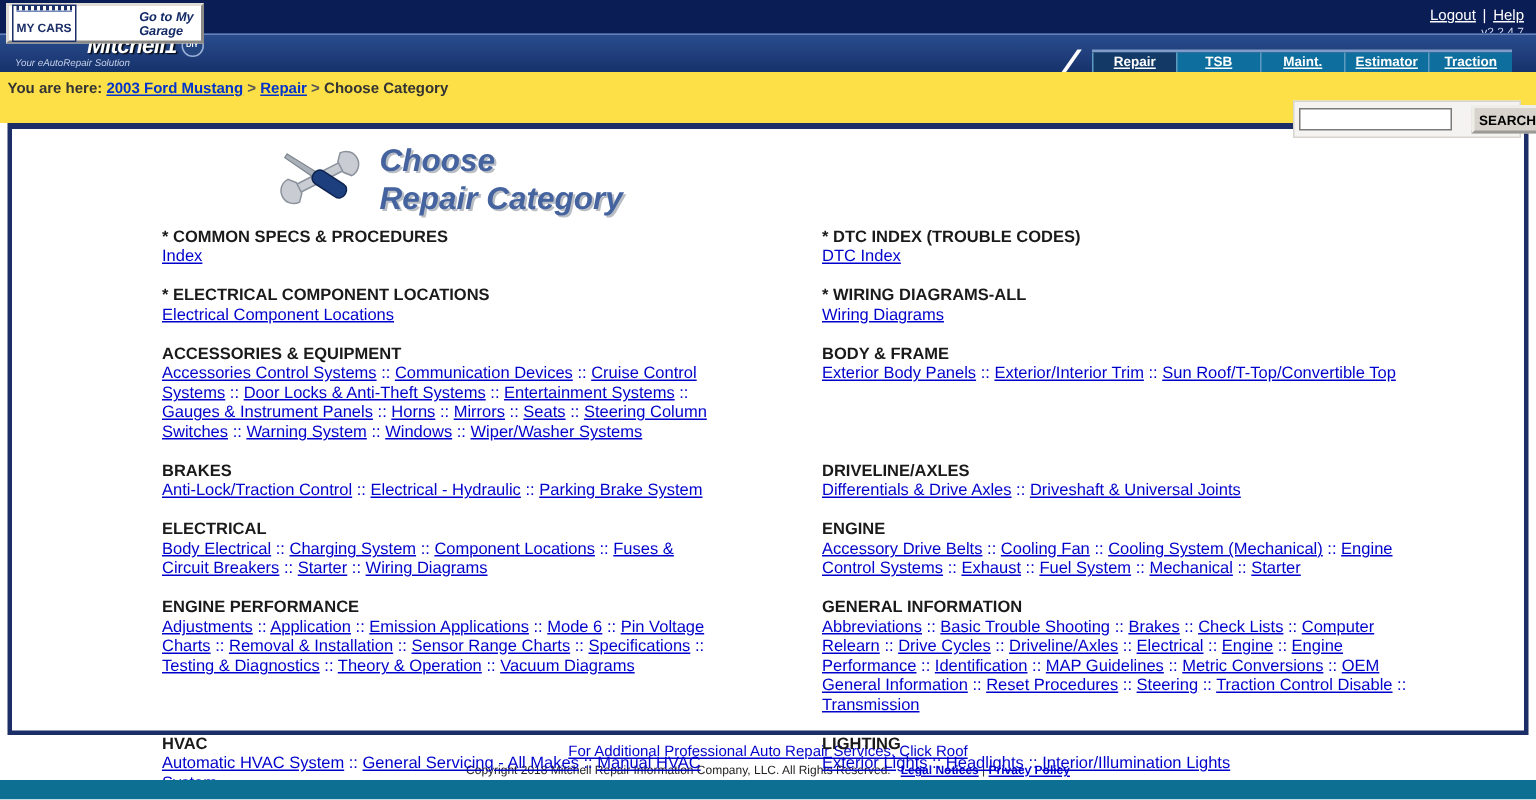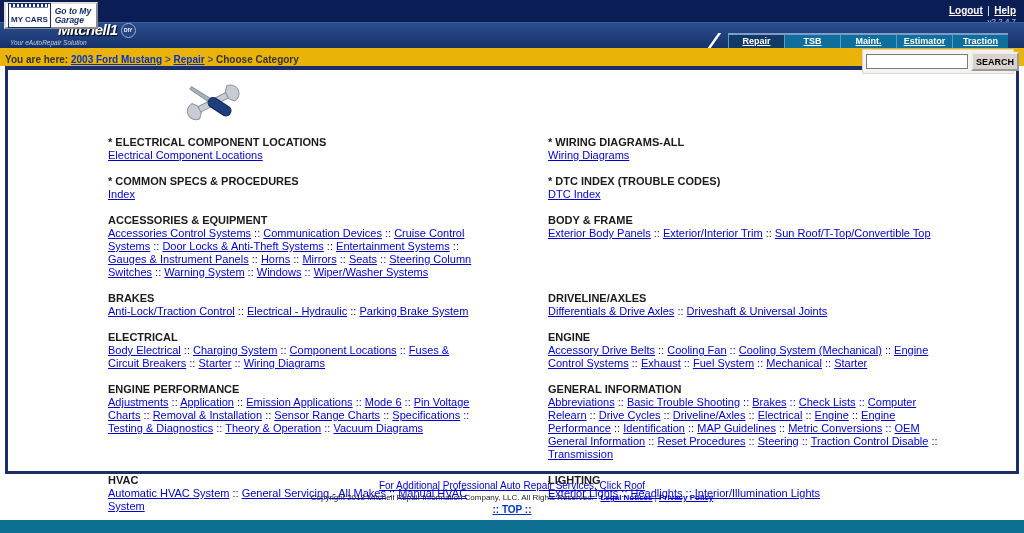--- a/index.html
+++ b/index.html
@@ -3,50 +3,50 @@
 <meta charset="utf-8">
 <style>
   html,body{margin:0;padding:0;}
   body{
     width:1024px;height:533px;position:relative;overflow:hidden;
     background:#ffffff;font-family:"Liberation Sans",sans-serif;
   }
   
   .topbar{height:22px;background:#0b1d55;position:relative;}
   .top-right{position:absolute;top:4px;right:8px;text-align:right;line-height:10px;}
-  .top-link{color:#ffffff;font-weight:bold;font-size:10px;text-decoration:underline;cursor:pointer;}
+  .top-link{color:#ffffff;font-weight:normal;font-size:10px;text-decoration:underline;cursor:pointer;}
   .top-sep{color:#ffffff;font-size:10px;}
   .version{color:#cdd6ea;font-size:8px;margin-top:1px;}
   
   .mycars{position:absolute;top:2px;left:4px;height:27px;background:#ffffff;border:2px outset #e0ddd6;
     display:flex;align-items:center;gap:4px;padding:1px 5px 1px 2px;z-index:20;cursor:pointer;box-sizing:border-box;}
   .plate{border:1px solid #1b2e68;background:#fff;padding:0 2px 1px 2px;text-align:center;}
   .plate-top{height:3px;border-bottom:1px solid #7389bb;background:repeating-linear-gradient(90deg,#1b2e68 0 2px,#ffffff 2px 4px);}
   .plate-text{font-size:8px;font-weight:bold;color:#1b2e68;white-space:nowrap;}
-  .mycars-label{font-size:8.5px;font-style:italic;font-weight:bold;color:#132a66;line-height:9px;text-align:left;}
+  .mycars-label{font-size:8.5px;font-style:italic;font-weight:bold;color:#132a66;line-height:9px;text-align:left;margin-left:38px;}
   
   .brandbar{height:26px;background:linear-gradient(#2a4c8e,#16326b);position:relative;border-top:1px solid #3d5f9e;box-sizing:border-box;}
   .logo-wrap{position:absolute;left:10px;top:0px;line-height:14px;}
   .logo-text{color:#ffffff;font-style:italic;font-weight:bold;font-size:15px;text-shadow:1px 1px 1px #000000;letter-spacing:-0.5px;margin-left:48px;}
   .diy-badge{display:inline-block;width:13px;height:13px;border:1px solid #9ab0d8;border-radius:50%;color:#ffffff;
     font-size:5px;font-weight:bold;text-align:center;line-height:13px;vertical-align:middle;margin-left:3px;background:#24457f;}
   .tagline{font-size:6.5px;color:#c4cfe6;font-style:italic;margin-top:-2px;}
   .tabs{position:absolute;right:16px;bottom:0;display:flex;border-top:2px solid #7f9cc8;}
   .tab{width:55px;height:13px;background:#0e6f9f;border-left:1px solid #5d9cc0;color:#ffffff;font-size:9px;font-weight:bold;
     text-align:center;line-height:13px;text-decoration:underline;cursor:pointer;white-space:nowrap;overflow:hidden;}
   .tab.active{background:#133a66;}
   .slash{position:absolute;bottom:0;right:308px;width:3px;height:15px;background:#ffffff;transform:skewX(-35deg);}
   
-  .breadcrumb-row{height:18px;background:#eab308;position:relative;text-decoration:underline;}
+  .breadcrumb-row{height:34px;background:#fde047;position:relative;text-decoration:underline;}
   .breadcrumb{position:absolute;left:5px;top:6px;font-size:10px;font-weight:bold;color:#333333;}
   .crumb-link{color:#0033cc;text-decoration:underline;cursor:pointer;}
   .crumb-sep{color:#555555;}
   
-  .search-panel{position:absolute;top:49px;right:10px;width:152px;height:25px;background:#f4f3f1;border:1px solid #d8d5cf;
-    display:flex;align-items:center;gap:3px;padding:0 3px;box-sizing:border-box;z-index:15;}
+  .search-panel{position:absolute;top:67px;right:10px;width:152px;height:25px;background:#f4f3f1;border:1px solid #d8d5cf;
+    display:flex;align-items:center;gap:13px;padding:0 3px;box-sizing:border-box;z-index:15;}
   .search-input{width:102px;height:15px;border:1px solid #7a7a7a;font-size:10px;padding:0 2px;box-sizing:border-box;}
   .search-btn{height:19px;background:#d8d4cd;border:2px outset #efede8;font-size:9px;font-weight:bold;color:#000000;
     padding:0 3px;font-family:"Liberation Sans",sans-serif;cursor:pointer;}
   
   .content-box{margin:0 5px;height:408px;border:3px solid #1b2e68;border-top-width:4px;background:#ffffff;
     box-sizing:border-box;position:relative;}
   .cat-header{display:flex;align-items:flex-start;margin:8px 0 0 175px;height:56px;}
   .cat-title-text{font-size:21px;font-style:italic;font-weight:bold;color:#44639f;line-height:25px;
     text-shadow:1.5px 1.5px 0 #b9bdc4;margin-left:10px;margin-top:1px;}
   .cat-table{margin-left:100px;border-collapse:collapse;margin-top:2px;}
@@ -127,42 +127,46 @@
       <g transform="rotate(-27 30 25)">
         <rect x="9" y="21.5" width="43" height="6" rx="2" fill="#c9cdd3" stroke="#8b929c" stroke-width="1"></rect>
         <path d="M11 16 a8.5 8.5 0 1 0 0 17 l 4 -4.5 v -8 z" fill="#c9cdd3" stroke="#8b929c" stroke-width="1"></path>
         <path d="M50 16 a8.5 8.5 0 1 1 0 17 l -4 -4.5 v -8 z" fill="#c9cdd3" stroke="#8b929c" stroke-width="1"></path>
       </g>
       <g transform="rotate(33 30 25)">
         <polygon points="3,23 26,22.5 26,26.5 3,26" fill="#aab0b8" stroke="#7d848e" stroke-width="0.8"></polygon>
         <rect x="25" y="19.5" width="25" height="10" rx="4.5" fill="#1e3f7d" stroke="#0e2450" stroke-width="1"></rect>
       </g>
     </svg>
+    <div class="cat-title-text">
+      <span>Choose</span><br>
+      <span>Repair Category</span>
+    </div>
   </div>
 
   <table class="cat-table">
     <tbody>
         <tr>
           <td class="cat-cell left">
+            <div class="cat-title">* COMMON SPECS &amp; PROCEDURES</div>
+            <div class="cat-links"><a class="cat-link">Index</a></div>
+          </td>
+          <td class="cat-cell right">
+            <div class="cat-title">* DTC INDEX (TROUBLE CODES)</div>
+            <div class="cat-links"><a class="cat-link">DTC Index</a></div>
+          </td>
+        </tr>
+        <tr>
+          <td class="cat-cell left">
             <div class="cat-title">* ELECTRICAL COMPONENT LOCATIONS</div>
             <div class="cat-links"><a class="cat-link">Electrical Component Locations</a></div>
           </td>
           <td class="cat-cell right">
             <div class="cat-title">* WIRING DIAGRAMS-ALL</div>
             <div class="cat-links"><a class="cat-link">Wiring Diagrams</a></div>
-          </td>
-        </tr>
-        <tr>
-          <td class="cat-cell left">
-            <div class="cat-title">* COMMON SPECS &amp; PROCEDURES</div>
-            <div class="cat-links"><a class="cat-link">Index</a></div>
-          </td>
-          <td class="cat-cell right">
-            <div class="cat-title">* DTC INDEX (TROUBLE CODES)</div>
-            <div class="cat-links"><a class="cat-link">DTC Index</a></div>
           </td>
         </tr>
         <tr>
           <td class="cat-cell left">
             <div class="cat-title">ACCESSORIES &amp; EQUIPMENT</div>
             <div class="cat-links"><a class="cat-link">Accessories Control Systems</a><span class="sep"> :: </span><a class="cat-link">Communication Devices</a><span class="sep"> :: </span><a class="cat-link">Cruise Control Systems</a><span class="sep"> :: </span><a class="cat-link">Door Locks &amp; Anti-Theft Systems</a><span class="sep"> :: </span><a class="cat-link">Entertainment Systems</a><span class="sep"> :: </span><a class="cat-link">Gauges &amp; Instrument Panels</a><span class="sep"> :: </span><a class="cat-link">Horns</a><span class="sep"> :: </span><a class="cat-link">Mirrors</a><span class="sep"> :: </span><a class="cat-link">Seats</a><span class="sep"> :: </span><a class="cat-link">Steering Column Switches</a><span class="sep"> :: </span><a class="cat-link">Warning System</a><span class="sep"> :: </span><a class="cat-link">Windows</a><span class="sep"> :: </span><a class="cat-link">Wiper/Washer Systems</a></div>
           </td>
           <td class="cat-cell right">
             <div class="cat-title">BODY &amp; FRAME</div>
             <div class="cat-links"><a class="cat-link">Exterior Body Panels</a><span class="sep"> :: </span><a class="cat-link">Exterior/Interior Trim</a><span class="sep"> :: </span><a class="cat-link">Sun Roof/T-Top/Convertible Top</a></div>

